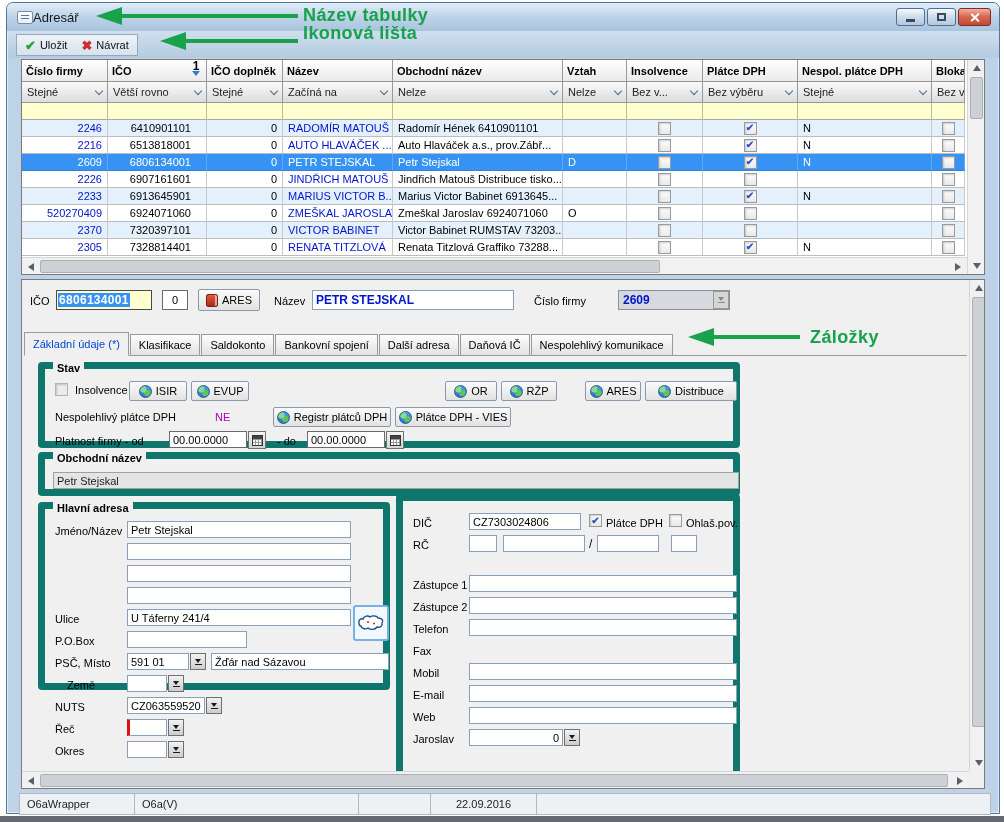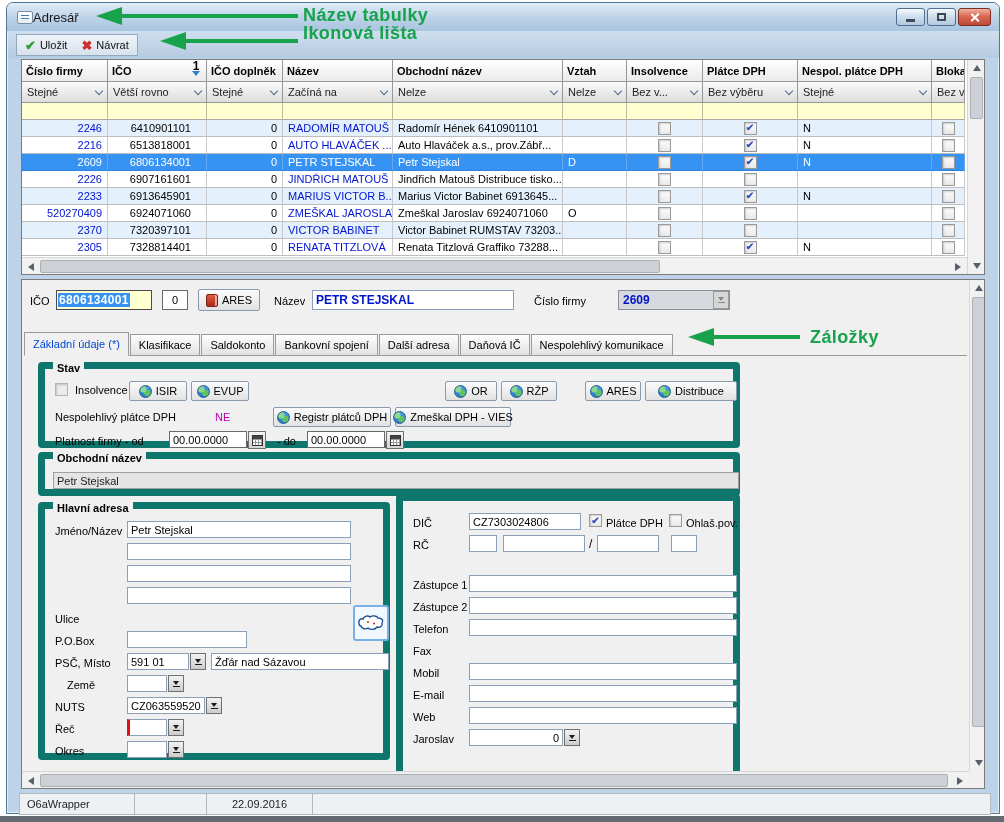--- a/index.html
+++ b/index.html
@@ -430,47 +430,48 @@
             <span>Distribuce</span>
           </button>
       <span class="lbl" style="left:10px;top:42px">Nespolehlivý plátce DPH</span>
       <span class="lbl magenta" style="left:170px;top:42px">NE</span>
       <button class="btn" style="left:228px;top:38px;width:118px">
             <span class="globe"></span>
             <span>Registr plátců DPH</span>
           </button>
       <button class="btn" style="left:350px;top:38px;width:116px">
             <span class="globe"></span>
-            <span>Zmeškal DPH - VIES</span>
+            <span>Plátce DPH - VIES</span>
           </button>
       <span class="lbl" style="left:10px;top:66px">Platnost firmy - od</span>
       <input class="inp" style="left: 124px; top: 62px; width: 78px; border-color: rgb(106, 106, 106);" value="00.00.0000">
       <span class="calbtn" style="left:203px;top:62px">
             <i class="cal-ico"></i>
           </span>
       <span class="lbl" style="left:232px;top:66px">- do</span>
       <input class="inp" style="left: 262px; top: 62px; width: 78px; border-color: rgb(106, 106, 106);" value="00.00.0000">
       <span class="calbtn" style="left:341px;top:62px">
             <i class="cal-ico"></i>
           </span>
     </div>
 
     <div class="gb" style="left:16px;top:172px;width:702px;height:44px">
       <span class="gb-legend">Obchodní název</span>
       <input class="inp dis" style="left: 8px; top: 13px; width: 686px;" disabled="" value="Petr Stejskal">
     </div>
 
-    <div class="gb" style="left:16px;top:222px;width:352px;height:258px">
+    <div class="gb" style="left:16px;top:222px;width:352px;height:188px">
       <span class="gb-legend">Hlavní adresa</span>
       <span class="lbl" style="left:10px;top:16px">Jméno/Název</span>
       <input class="inp" style="left: 82px; top: 12px; width: 224px;" value="Petr Stejskal">
       <input class="inp" style="left: 82px; top: 34px; width: 224px;">
       <input class="inp" style="left: 82px; top: 56px; width: 224px;">
       <input class="inp" style="left: 82px; top: 78px; width: 224px;">
       <span class="lbl" style="left:10px;top:104px">Ulice</span>
+      <input class="inp" style="left: 82px; top: 100px; width: 224px;" value="U Táferny 241/4">
       <button class="map-btn" style="left:308px;top:96px">
         <svg width="28" height="18" viewBox="0 0 28 18">
           <path d="M2 9 C1 6 4 4 6 5 C7 2 11 1 13 3 C16 1 20 2 21 4 C25 4 27 7 25 9 C26 12 23 14 20 13 C18 16 13 16 11 14 C8 16 4 14 4 12 C2 12 2 10 2 9 Z" fill="#ffffff" stroke="#1f4e8c" stroke-width="1.4"></path>
           <circle cx="11" cy="8" r="1" fill="#d02020"></circle>
               <circle cx="17" cy="9.5" r="1" fill="#d02020"></circle>
         </svg>
       </button>
       <span class="lbl" style="left:10px;top:126px">P.O.Box</span>
       <input class="inp" style="left: 82px; top: 122px; width: 120px;">
       <span class="lbl" style="left:10px;top:148px">PSČ, Místo</span>
@@ -555,20 +556,21 @@
           </div>
       <div class="thumb" style="left:18px;top:2px;width:908px;height:13px"></div>
       <div class="sbtn" style="left:930px;top:1px">
             <i class="t-right"></i>
           </div>
     </div>
   </div>
 
   <div class="statusbar">
     <div class="sb-cell" style="width:116px">O6aWrapper</div>
+    <div class="sb-cell" style="width:224px">O6a(V)</div>
     <div class="sb-cell" style="width:72px"></div>
     <div class="sb-cell" style="width:106px;justify-content:center">22.09.2016</div>
     <div class="sb-cell" style="flex:1"></div>
   </div>
 
 </div>
 
 <div class="ann-head" style="left:96px;top:7px"></div>
 <div class="ann-shaft" style="left:120px;top:14px;width:178px"></div>
 <div class="ann-text" style="left:303px;top:5px">Název tabulky</div>

